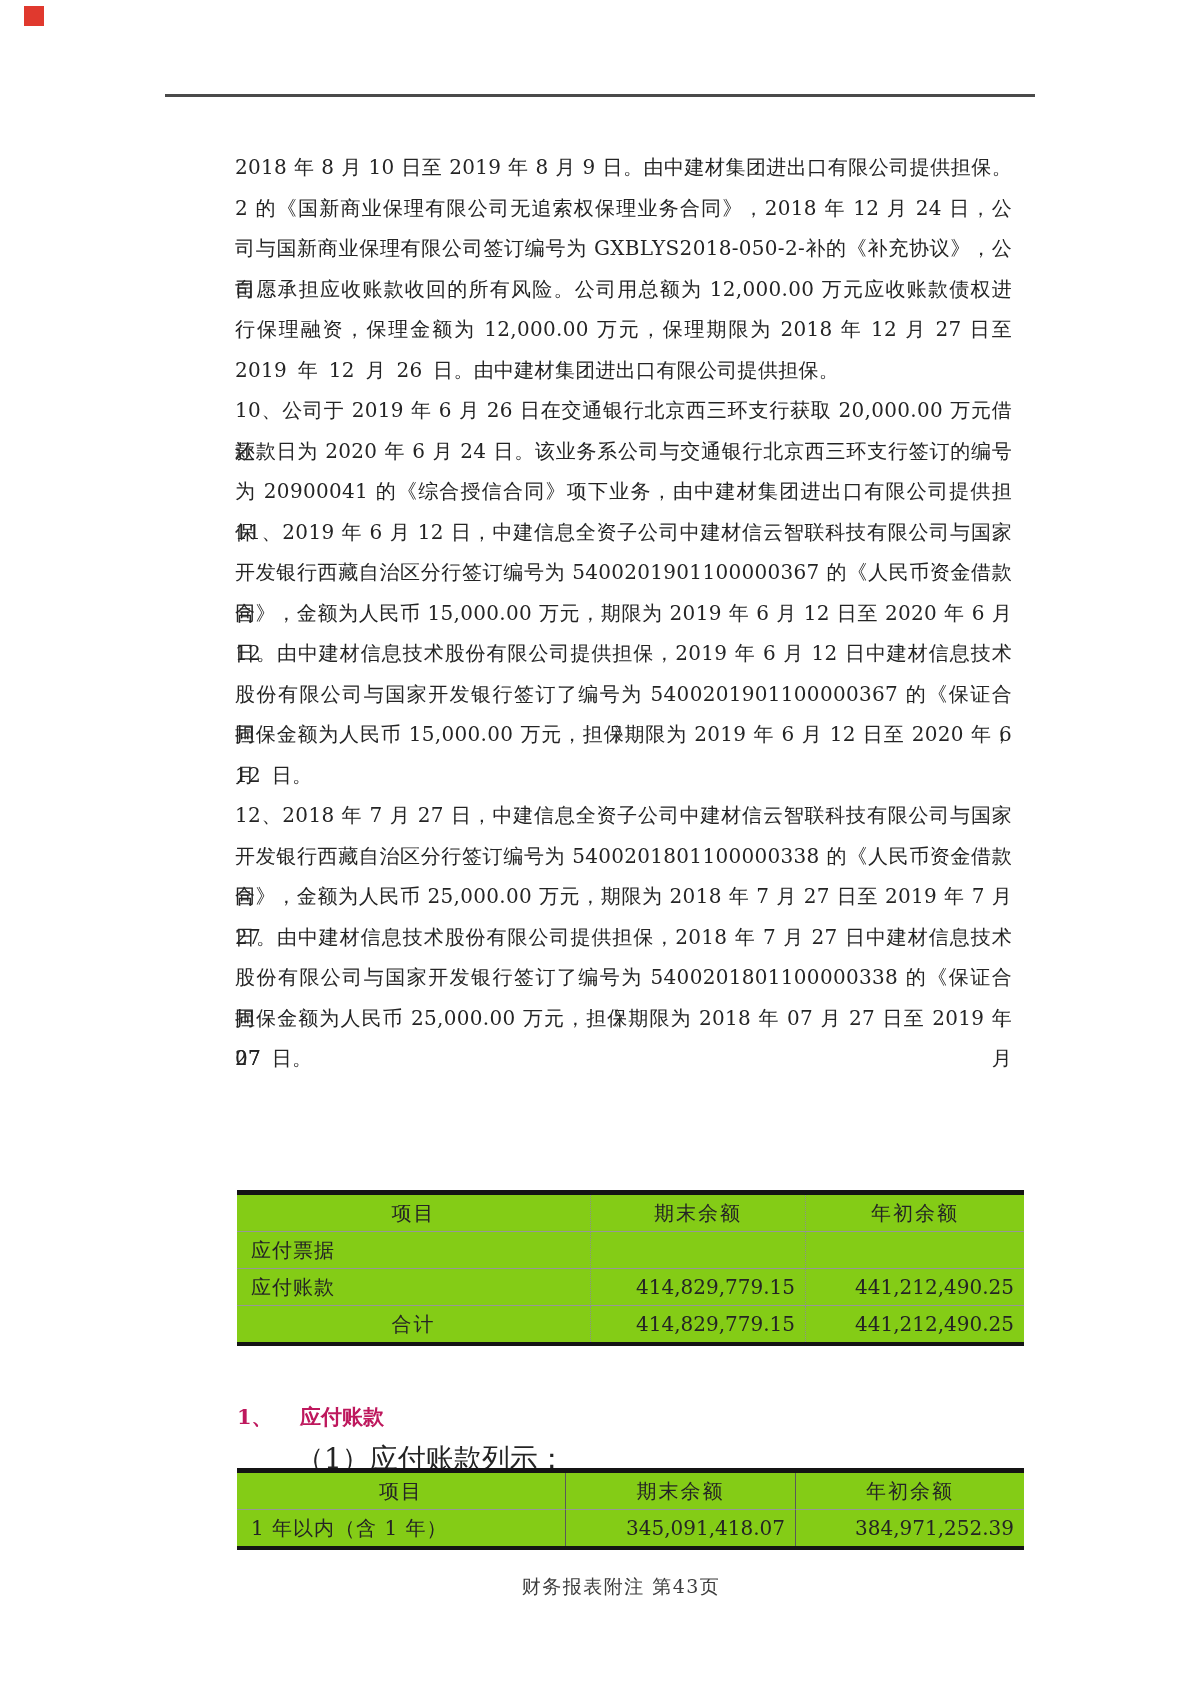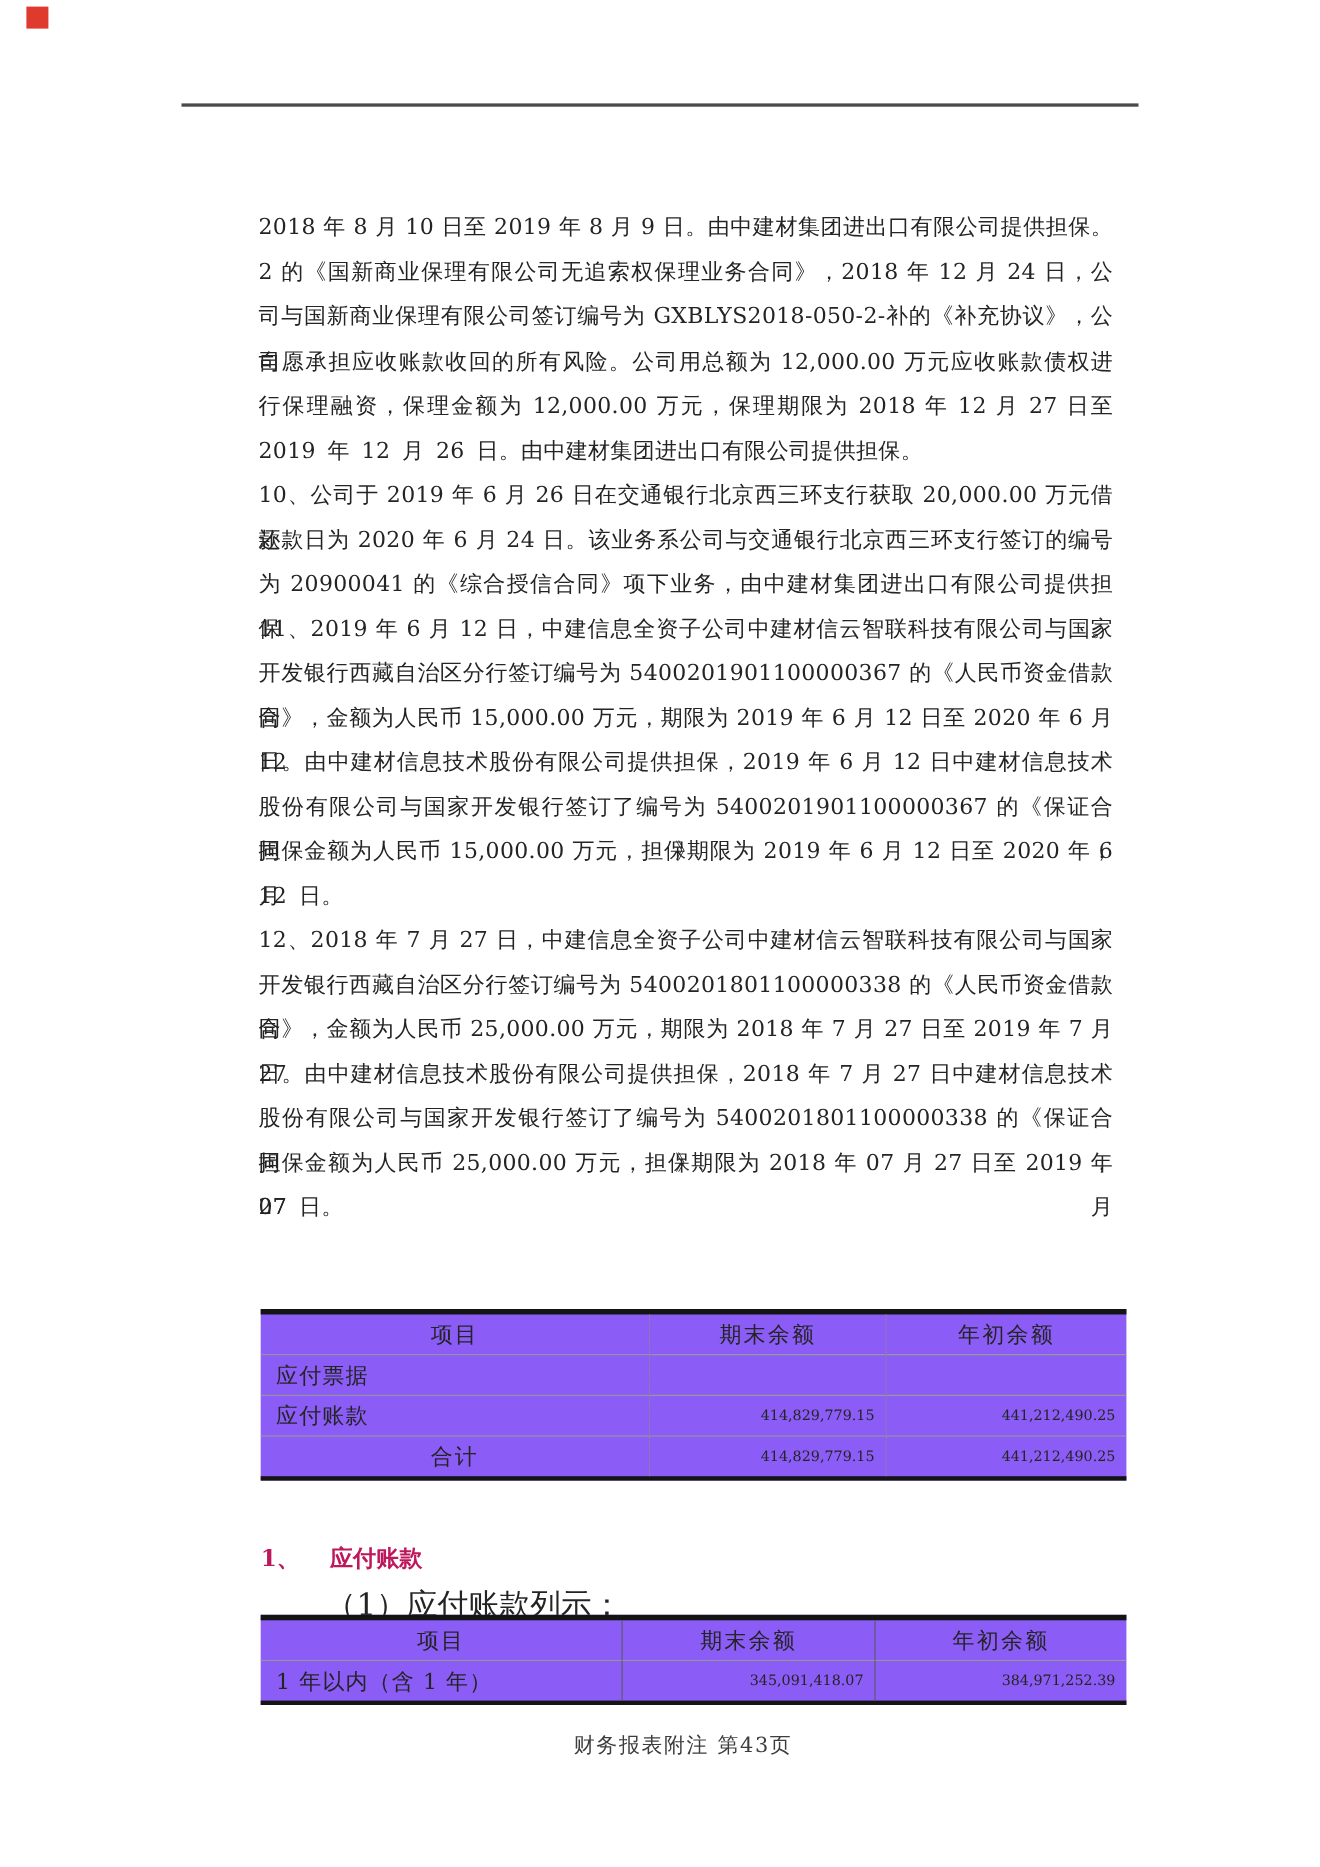--- a/index.html
+++ b/index.html
@@ -6,43 +6,43 @@
   .page{
     position:relative;width:1200px;height:1697px;background:#ffffff;
     margin:0 auto;overflow:hidden;
     font-family:"DejaVu Serif","Liberation Serif",serif;
     color:#222222;
   }
   .corner-marker{position:absolute;left:24px;top:6px;width:20px;height:20px;background:#e0392e;}
   .top-rule{position:absolute;left:165px;top:94px;width:870px;height:3px;background:#4a4a4a;}
 
   
-  .body-text{position:absolute;left:235px;top:147px;width:777px;margin-top:39px;}
+  .body-text{position:absolute;left:235px;top:147px;width:777px;}
   .ln{
     height:40.5px;line-height:40.5px;font-size:20px;color:#242424;
     white-space:nowrap;word-spacing:4px;letter-spacing:0.3px;
   }
   .ln.j{white-space:normal;text-align:justify;text-align-last:justify;word-spacing:normal;}
 
   
   .sec-head{position:absolute;top:1160px;left:170px;font-size:22px;font-weight:bold;color:#151515;white-space:nowrap;}
   .sec-head .sec-label{display:inline-block;width:66px;}
   .sec-head .sec-title{display:inline-block;letter-spacing:1px;}
 
   
   .tbl{position:absolute;left:237px;width:787px;display:grid;
-       border-top:5px solid #141414;border-bottom:4px solid #141414;background:#8b5cf6;}
+       border-top:5px solid #141414;border-bottom:4px solid #141414;background:#84cc16;}
   #t1{top:1190px;grid-template-columns:353px 215px 219px;}
   #t2{top:1468px;grid-template-columns:328px 230px 229px;}
   .c{height:36px;display:flex;align-items:center;font-size:20px;color:#242424;
      border-bottom:1px solid #979797;overflow:hidden;}
   .c.nb{border-bottom:none;}
   .h{justify-content:center;letter-spacing:2px;}
   .l{padding-left:14px;letter-spacing:1px;}
-  .v{justify-content:flex-end;padding-right:10px;font-size:13px;}
+  .v{justify-content:flex-end;padding-right:10px;font-size:20px;}
   .ctr{justify-content:center;letter-spacing:2px;}
   #t1 .c2,#t1 .c3{border-left:1px dotted #8d8d8d;}
   #t2 .c2,#t2 .c3{border-left:1px solid #5a5a5a;}
 
   
   .sub-head{position:absolute;left:237px;top:1403px;font-size:21px;font-weight:bold;color:#be185d;white-space:nowrap;}
   .sub-head .sub-num{display:inline-block;width:63px;}
   .sub-caption{position:absolute;left:296px;top:1440px;font-size:28px;color:#242424;white-space:nowrap;}
 
   

